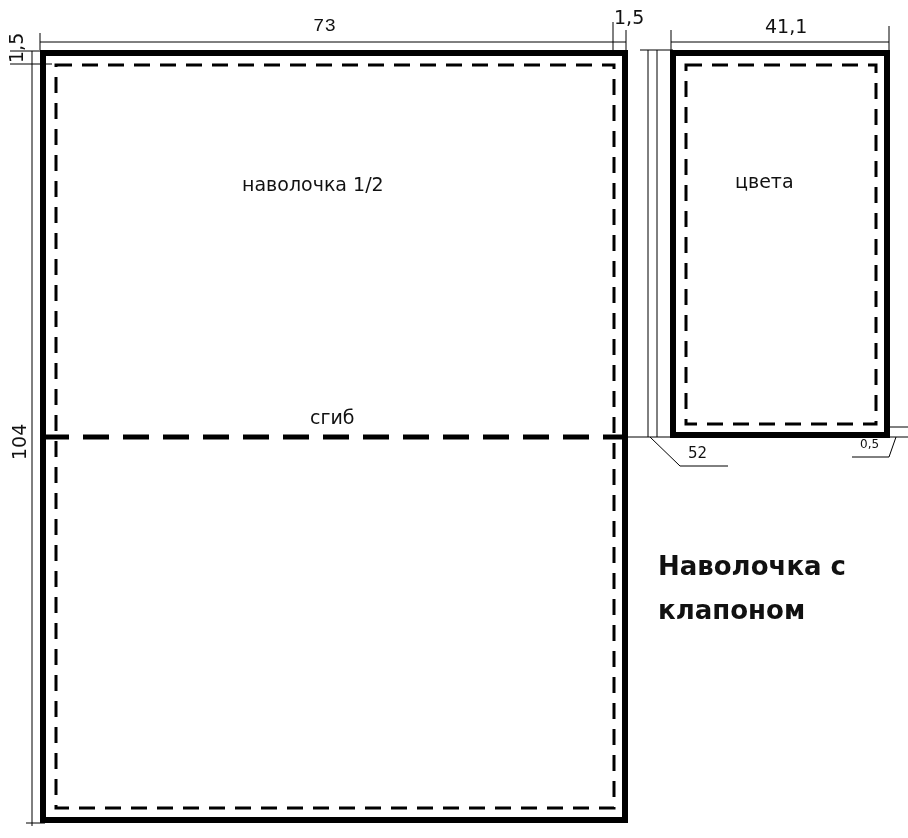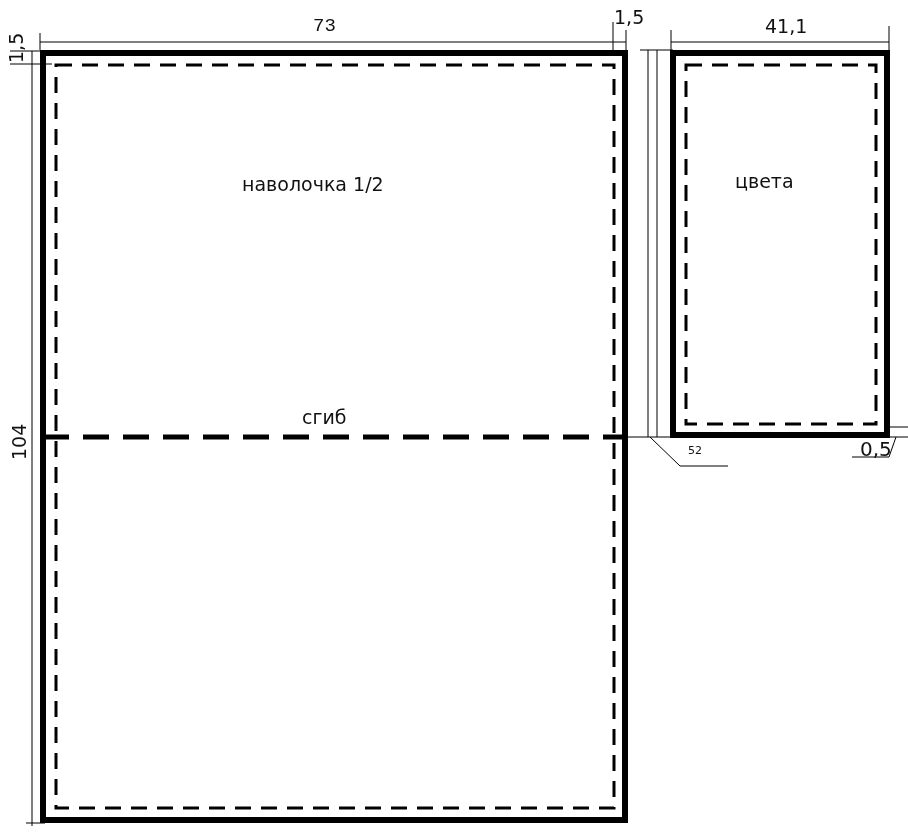--- a/index.html
+++ b/index.html
@@ -54,21 +54,23 @@
   <line x1="887" y1="437" x2="908" y2="437" stroke="#000" stroke-width="1"></line>
   <line x1="896" y1="437" x2="889" y2="457" stroke="#000" stroke-width="1"></line>
   <line x1="852" y1="457" x2="889" y2="457" stroke="#000" stroke-width="1"></line>
 </svg>
 
 <div class="lbl dim" style="left:313px; top:15px;font-family:Liberation Mono, monospace;">73</div>
 <div class="lbl dim" style="left:614px; top:6px;">1,5</div>
 <div class="lbl dim" style="left:765px; top:15px;">41,1</div>
 <div class="lbl dim vert" style="left:5px; top:63px;">1,5</div>
 <div class="lbl dim vert" style="left:8px; top:460px;">104</div>
-<div class="lbl dim" style="left:688px; top:444px; font-size:11px;">52</div>
-<div class="lbl dim" style="left:860px; top:437px; font-size:20px;">0,5</div>
+<div class="lbl dim" style="left:688px; top:444px; font-size:15px;">52</div>
+<div class="lbl dim" style="left:860px; top:437px; font-size:12px;">0,5</div>
 
 <div class="lbl inner" style="left:242px; top:173px;">наволочка 1/2</div>
-<div class="lbl inner" style="left:302px; top:406px;text-align:center;">сгиб</div>
+<div class="lbl inner" style="left:310px; top:406px;text-align:center;">сгиб</div>
 <div class="lbl inner" style="left:735px; top:170px;">цвета</div>
 
 <div class="title">
+  <div>Наволочка с</div>
+  <div>клапоном</div>
 </div>
 
 </body></html>

